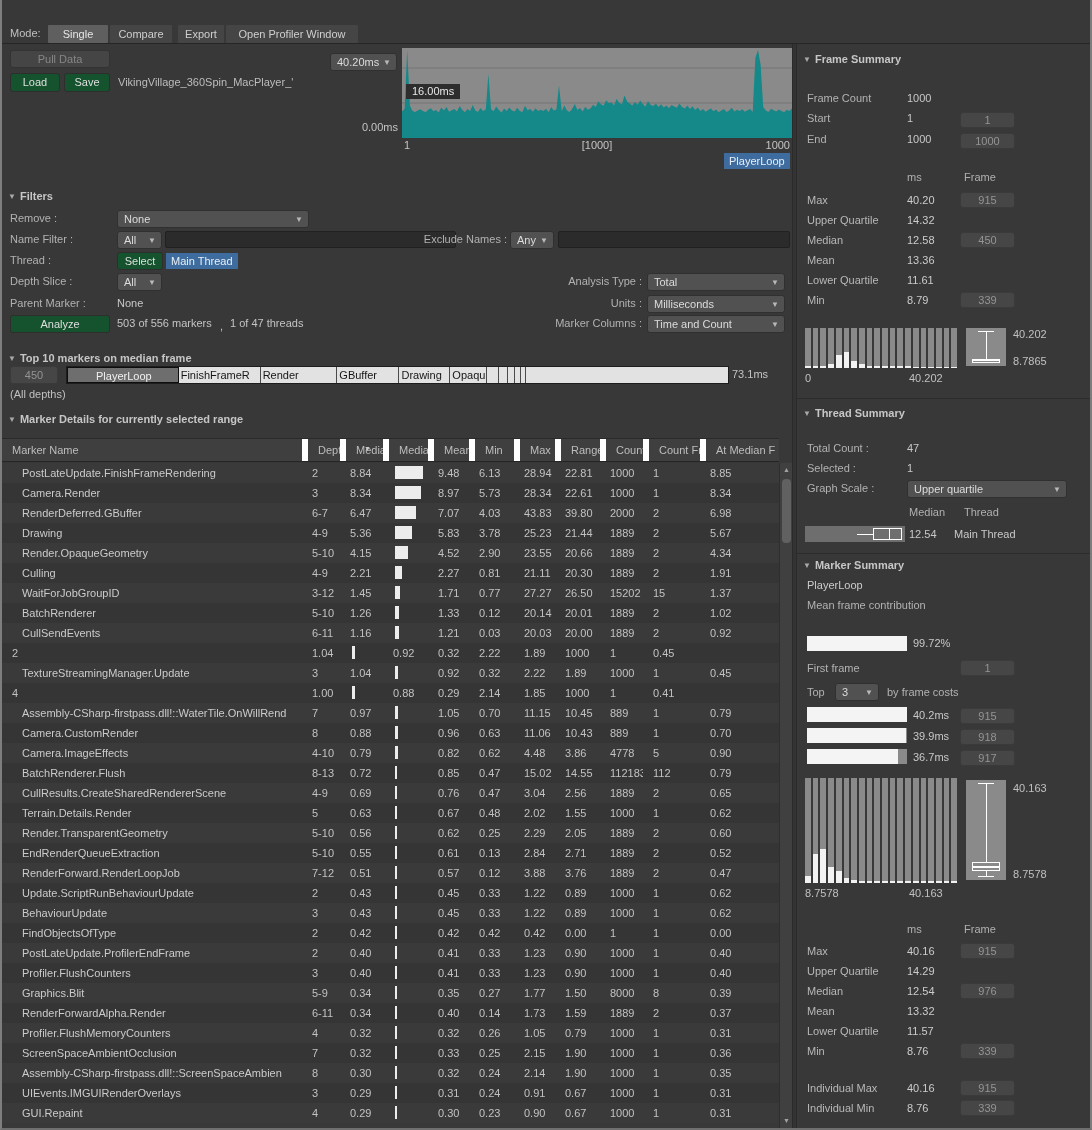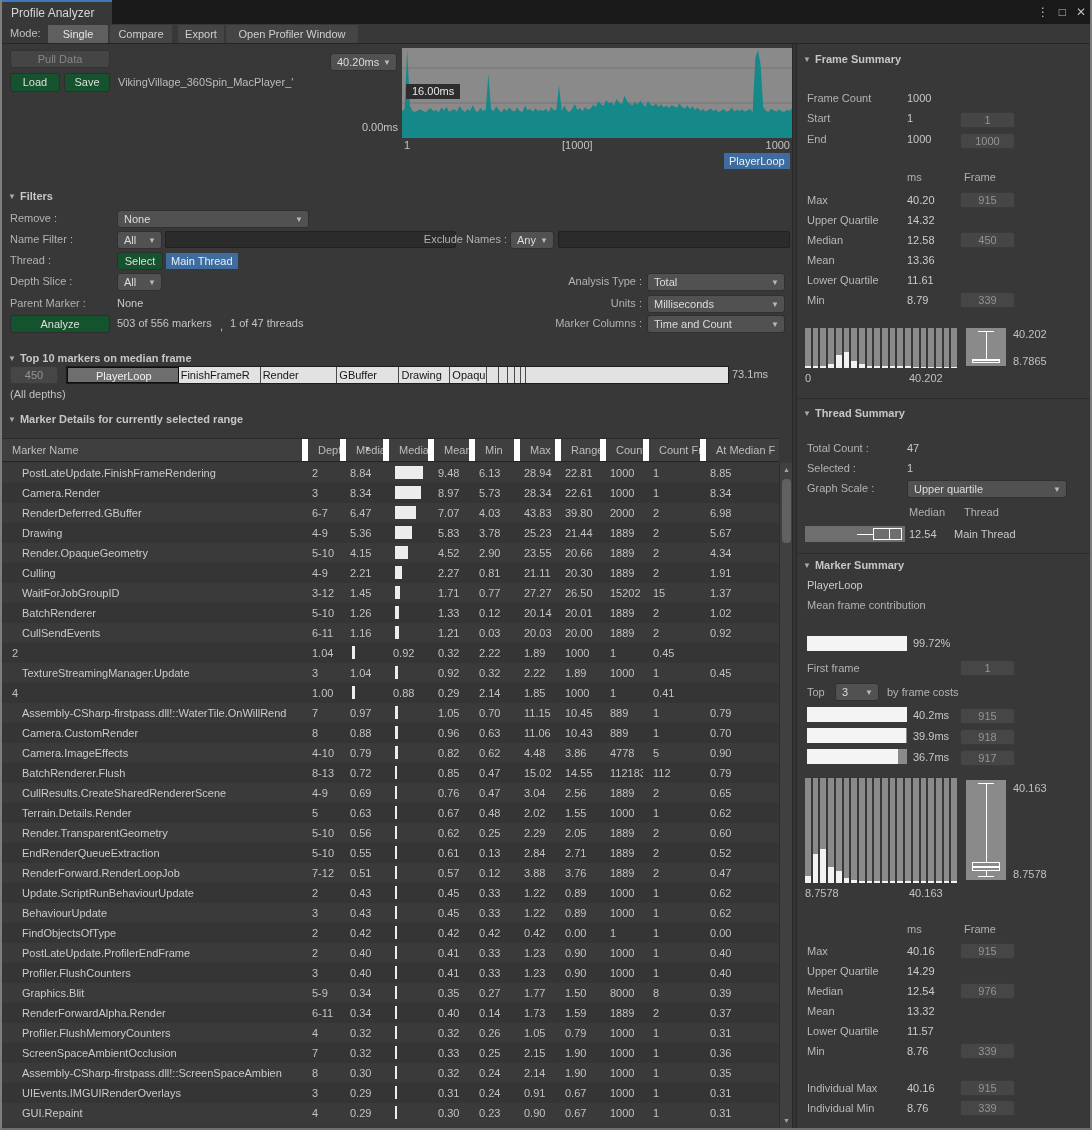--- a/index.html
+++ b/index.html
@@ -86,28 +86,20 @@
   .wbar .wbox { position:absolute; top:2px; bottom:2px; border:1px solid #ffffff; }
   .wbar .wdiv { position:absolute; top:2px; bottom:2px; width:1px; background:#ffffff; }
   .mbar { position:absolute; height:15px; background:#8a8a8a; }
   .mbar .mfill { position:absolute; left:0; top:0; height:100%; background:#f4f4f4; }
 </style>
 </head>
 <body>
 
 <div class="window">
 
-  <div class="titlebar">
-    <div class="tab"><span>Profile Analyzer</span></div>
-    <div class="wincontrols">
-      <span>⋮</span>
-      <span>□</span>
-      <span>✕</span>
-    </div>
-  </div>
 
   <div class="toolbar">
     <span class="mode-label">Mode:</span>
     <div class="tbtn active" style="left:46px;width:60px;">Single</div>
     <div class="tbtn" style="left:108px;width:62px;">Compare</div>
     <div class="tbtn" style="left:176px;width:46px;">Export</div>
     <div class="tbtn" style="left:224px;width:132px;">Open Profiler Window</div>
   </div>
 
   <div class="content">
@@ -121,21 +113,21 @@
       <div class="dd" style="left:328px;top:9px;width:67px;"><span>40.20ms</span><span class="caret">▼</span></div>
 
       <svg class="chart" viewBox="0 0 390 90" preserveAspectRatio="none">
           <line x1="0" y1="55.0" x2="390" y2="55.0" stroke="#757575" stroke-width="1"></line>
           <line x1="0" y1="20.0" x2="390" y2="20.0" stroke="#757575" stroke-width="1"></line>
           <polygon points="0,90 0.0,63.5 2.6,60.7 5.2,2.0 7.9,57.6 10.5,63.1 13.1,64.0 15.7,62.4 18.3,61.3 20.9,62.9 23.6,64.2 26.2,61.8 28.8,60.2 31.4,63.3 34.0,62.0 36.6,64.4 39.3,59.6 41.9,62.6 44.5,58.9 47.1,63.7 49.7,62.2 52.3,60.9 55.0,63.5 57.6,58.0 60.2,61.8 62.8,64.2 65.4,61.1 68.1,62.9 70.7,56.9 73.3,62.4 75.9,64.0 78.5,60.0 81.1,63.1 83.8,61.5 86.4,25.9 89.0,61.3 91.6,63.3 94.2,58.5 96.8,62.0 99.5,64.4 102.1,60.4 104.7,63.1 107.3,59.4 109.9,62.4 112.6,63.5 115.2,59.8 117.8,62.9 120.4,64.0 123.0,57.8 125.6,62.2 128.3,61.1 130.9,63.7 133.5,60.2 136.1,62.9 138.7,61.8 141.3,63.1 144.0,60.7 146.6,64.2 149.2,58.9 151.8,62.6 154.4,61.5 157.0,37.2 159.7,63.3 162.3,57.4 164.9,62.4 167.5,64.0 170.1,60.9 172.8,55.9 175.4,62.0 178.0,60.0 180.6,63.5 183.2,58.7 185.8,61.8 188.5,60.4 191.1,56.7 193.7,59.1 196.3,53.2 198.9,56.3 201.5,57.8 204.2,52.3 206.8,55.2 209.4,54.3 212.0,57.6 214.6,51.0 217.2,54.8 219.9,56.5 222.5,47.5 225.1,53.4 227.7,55.4 230.3,57.4 233.0,54.1 235.6,56.7 238.2,52.6 240.8,55.9 243.4,58.7 246.0,53.0 248.7,56.9 251.3,58.0 253.9,55.4 256.5,58.9 259.1,56.3 261.7,59.6 264.4,57.6 267.0,60.2 269.6,56.9 272.2,58.5 274.8,59.8 277.4,55.6 280.1,59.1 282.7,60.4 285.3,57.4 287.9,61.1 290.5,58.3 293.2,62.0 295.8,59.6 298.4,62.9 301.0,60.9 303.6,63.7 306.2,62.0 308.9,60.4 311.5,63.3 314.1,61.5 316.7,64.2 319.3,62.4 321.9,61.1 324.6,64.0 327.2,62.6 329.8,59.8 332.4,63.5 335.0,61.8 337.7,62.9 340.3,61.3 342.9,63.7 345.5,62.2 348.1,60.9 350.7,64.0 353.4,9.7 356.0,2.0 358.6,16.7 361.2,58.9 363.8,62.4 366.4,64.0 369.1,60.7 371.7,62.2 374.3,63.5 376.9,61.5 379.5,62.9 382.1,64.2 384.8,61.8 387.4,63.1 390.0,60.2 390,90" fill="#158889"></polygon>
         </svg>
       <div class="tooltip">16.00ms</div>
       <span class="abs" style="left:336px;top:77px;width:60px;text-align:right;color:#c4c4c4;">0.00ms</span>
       <span class="abs" style="left:402px;top:95px;color:#c4c4c4;">1</span>
-      <span class="abs" style="left:560px;top:95px;width:70px;color:#c4c4c4;">[1000]</span>
+      <span class="abs" style="left:560px;top:95px;width:70px;text-align:center;color:#c4c4c4;">[1000]</span>
       <span class="abs" style="left:740px;top:95px;width:48px;text-align:right;color:#c4c4c4;">1000</span>
       <span class="chip abs" style="left:722px;top:109px;">PlayerLoop</span>
 
       <div class="abs sec-head" style="left:6px;top:146px;"><span class="fold">▼</span><span>Filters</span></div>
 
       <div class="frow" style="top:166px;">
         <span class="lbl abs" style="left:8px;top:2px;">Remove :</span>
         <div class="dd" style="left:115px;top:0;width:192px;"><span>None</span><span class="caret">▼</span></div>
       </div>
       <div class="frow" style="top:187px;">

